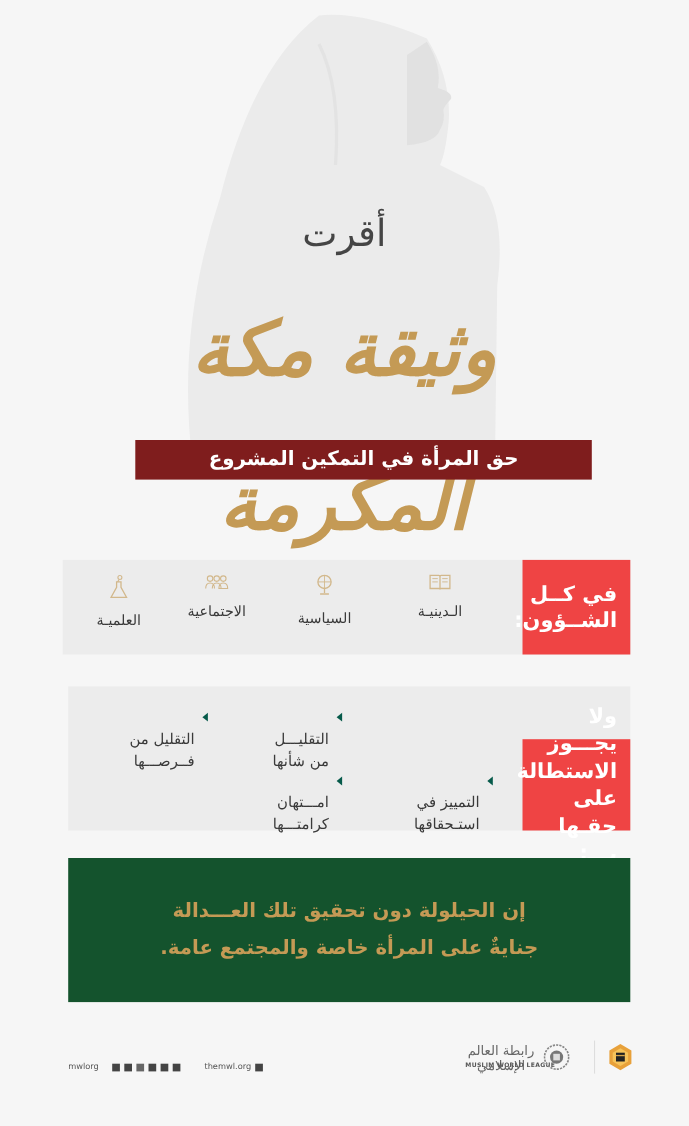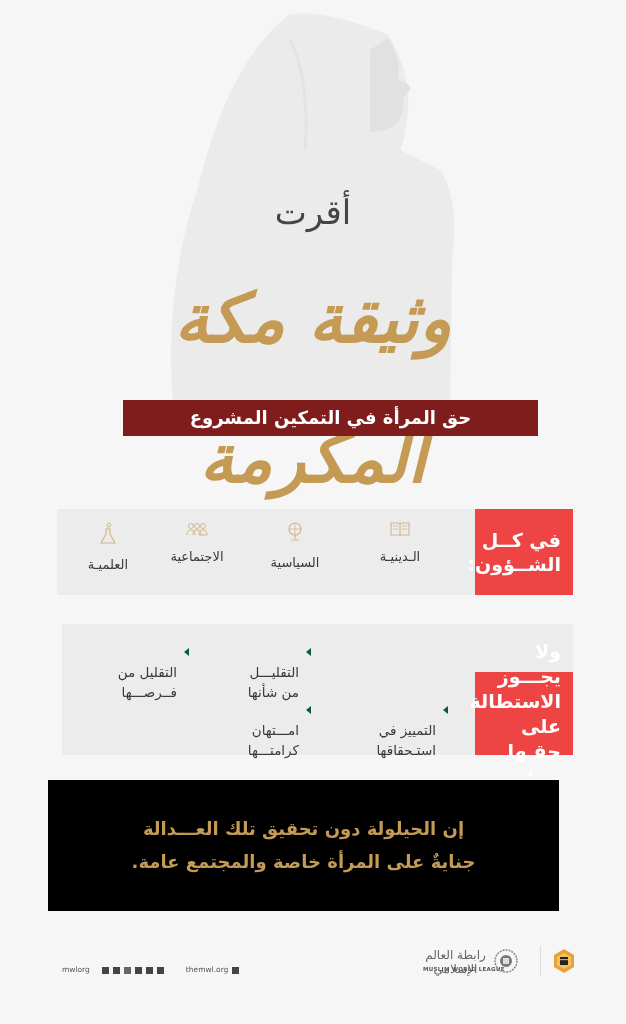--- a/index.html
+++ b/index.html
@@ -44,21 +44,21 @@
       position: absolute; width: 110px; font-size: 13.5px; color: #3a3a3a; line-height: 20px;
       text-align: right; white-space: pre-line; padding-right: 12px;
     }
     .bullet .tri {
       position: absolute; right: 0; top: 6px; width: 0; height: 0;
       border-top: 4px solid transparent; border-bottom: 4px solid transparent;
       border-right: 5px solid #065a4a;
     }
 
     .quote-box {
-      position: absolute; left: 48px; top: 780px; width: 511px; height: 131px; background: #000000;
+      position: absolute; left: 62px; top: 780px; width: 511px; height: 131px; background: #14532d;
     }
     .quote {
       position: absolute; left: 0; right: 0; top: 32px; text-align: center;
       color: #c49a55; font-weight: bold; font-size: 18px; line-height: 33px; white-space: pre-line;
     }
 
     .footer-left { position: absolute; left: 62px; top: 965px; direction: ltr; display: flex; align-items: flex-end; gap: 4px; font-size: 7.5px; color: #555; }
     .soc { width: 7px; height: 7px; background: #444; display: inline-block; }
     .footer-right { position: absolute; left: 420px; top: 946px; width: 160px; height: 30px; direction: ltr; }
     .mwl-ar { position: absolute; left: 3px; top: 2px; font-size: 12px; color: #666; font-family: "DejaVu Serif", serif; direction: rtl; width: 65px; text-align: center; }

